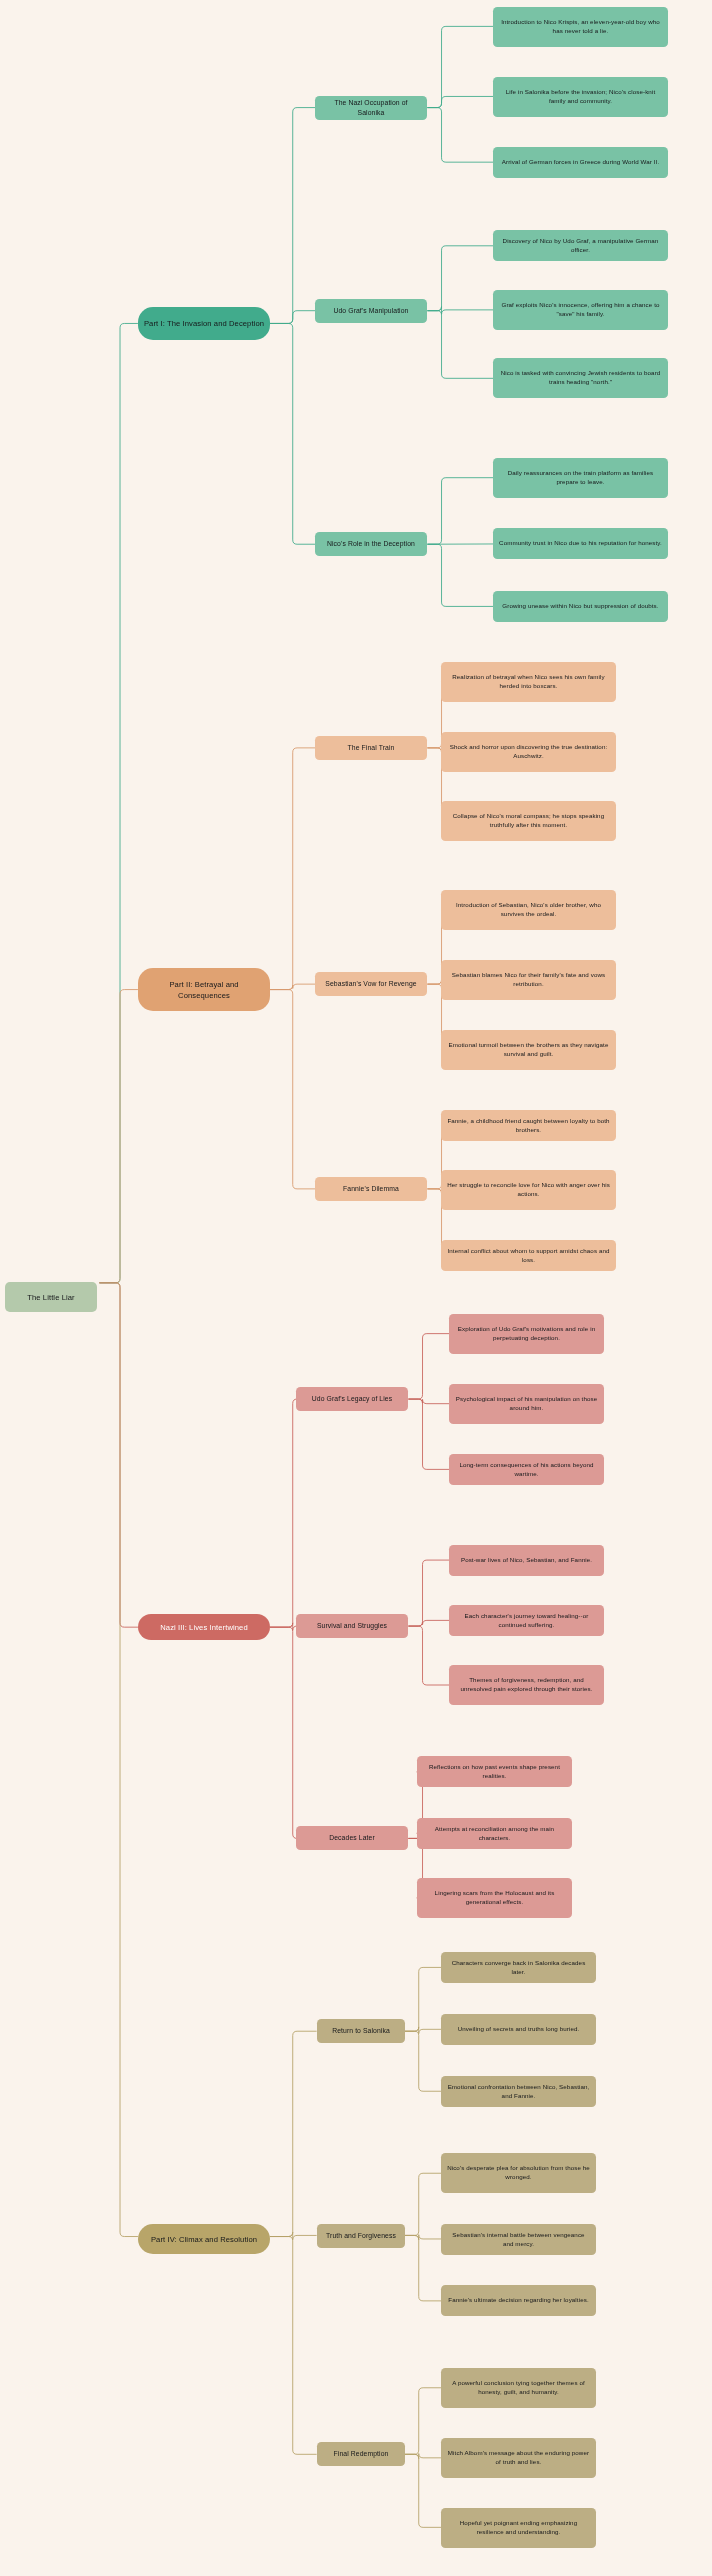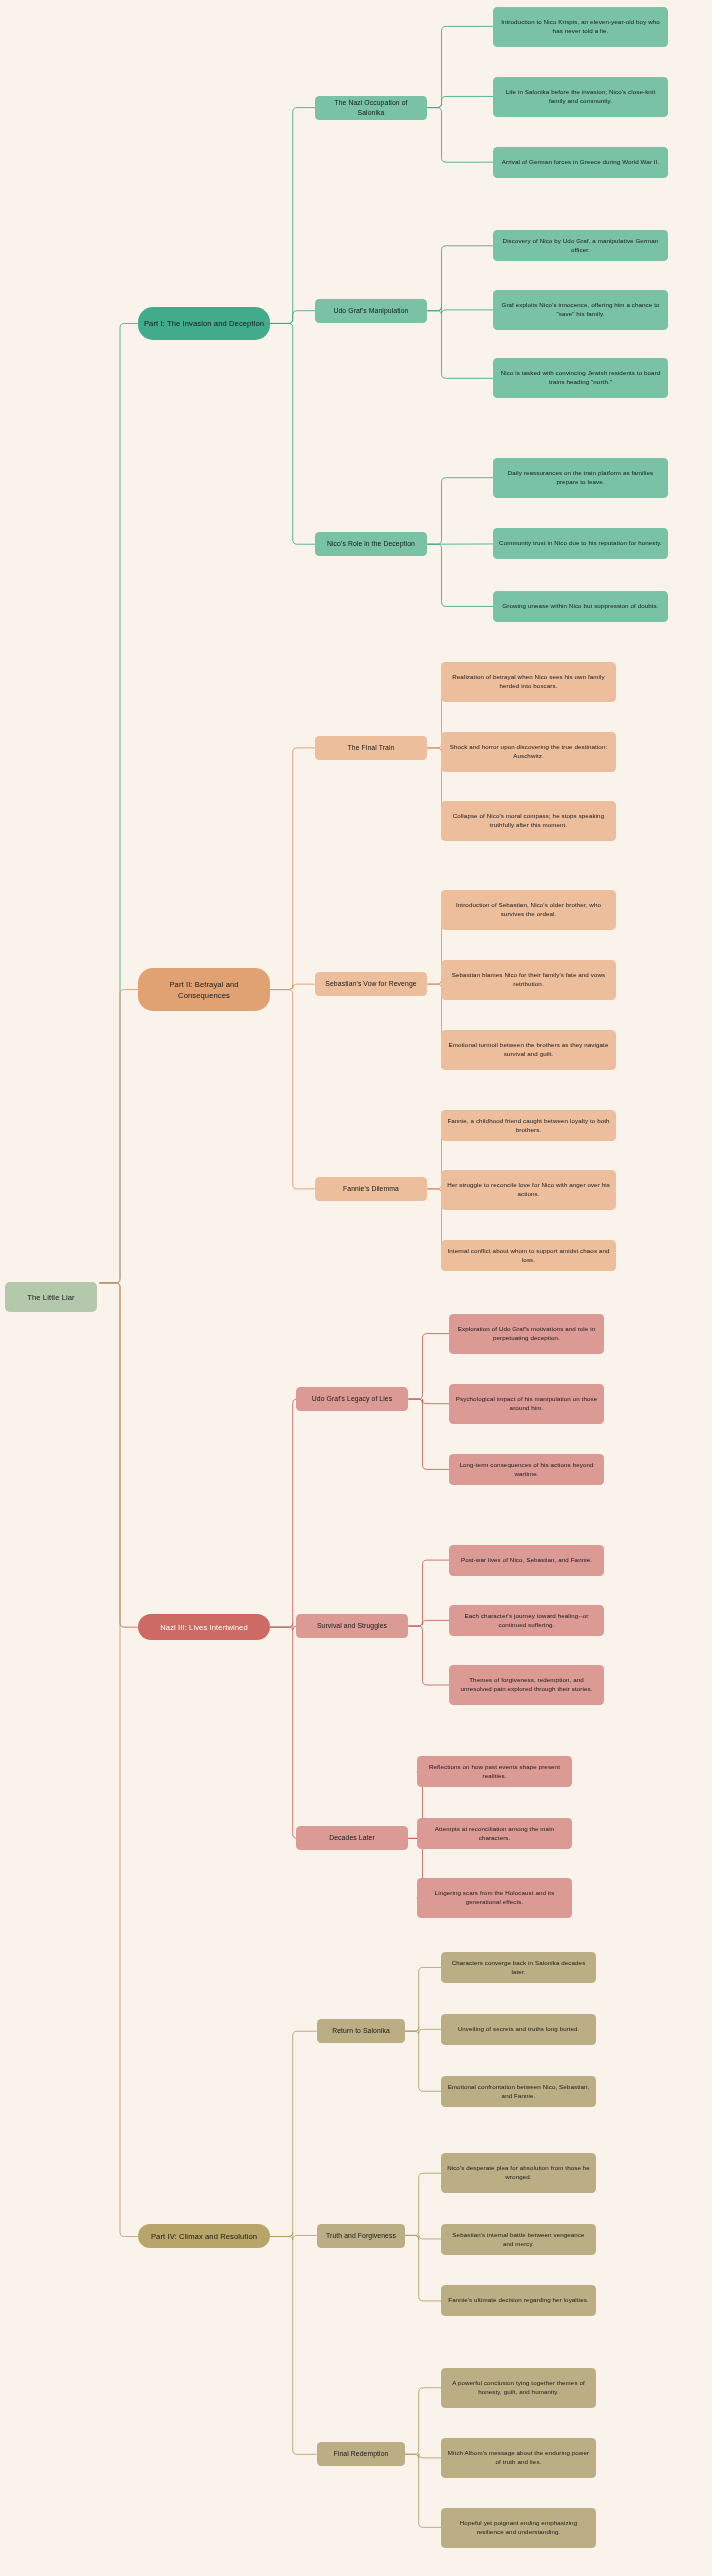--- a/index.html
+++ b/index.html
@@ -199,21 +199,21 @@
     </div>
     <div class="node leaf" style="left: 417px; top: 1756px; width: 155px; height: 31px; background: rgb(220, 154, 149);">
       <span>Reflections on how past events shape present realities.</span>
     </div>
     <div class="node leaf" style="left: 417px; top: 1818px; width: 155px; height: 31px; background: rgb(220, 154, 149);">
       <span>Attempts at reconciliation among the main characters.</span>
     </div>
     <div class="node leaf" style="left: 417px; top: 1878px; width: 155px; height: 40px; background: rgb(220, 154, 149);">
       <span>Lingering scars from the Holocaust and its generational effects.</span>
     </div>
-    <div class="node l1" style="left: 138px; top: 2224px; width: 132px; height: 24px; background: rgb(184, 165, 105);">
+    <div class="node l1" style="left: 138px; top: 2224px; width: 132px; height: 30px; background: rgb(184, 165, 105);">
       <span>Part IV: Climax and Resolution</span>
     </div>
     <div class="node l2" style="left: 317px; top: 2019px; width: 88px; height: 24px; background: rgb(188, 174, 132);">
       <span>Return to Salonika</span>
     </div>
     <div class="node leaf" style="left: 441px; top: 1952px; width: 155px; height: 31px; background: rgb(188, 174, 132);">
       <span>Characters converge back in Salonika decades later.</span>
     </div>
     <div class="node leaf" style="left: 441px; top: 2014px; width: 155px; height: 31px; background: rgb(188, 174, 132);">
       <span>Unveiling of secrets and truths long buried.</span>

